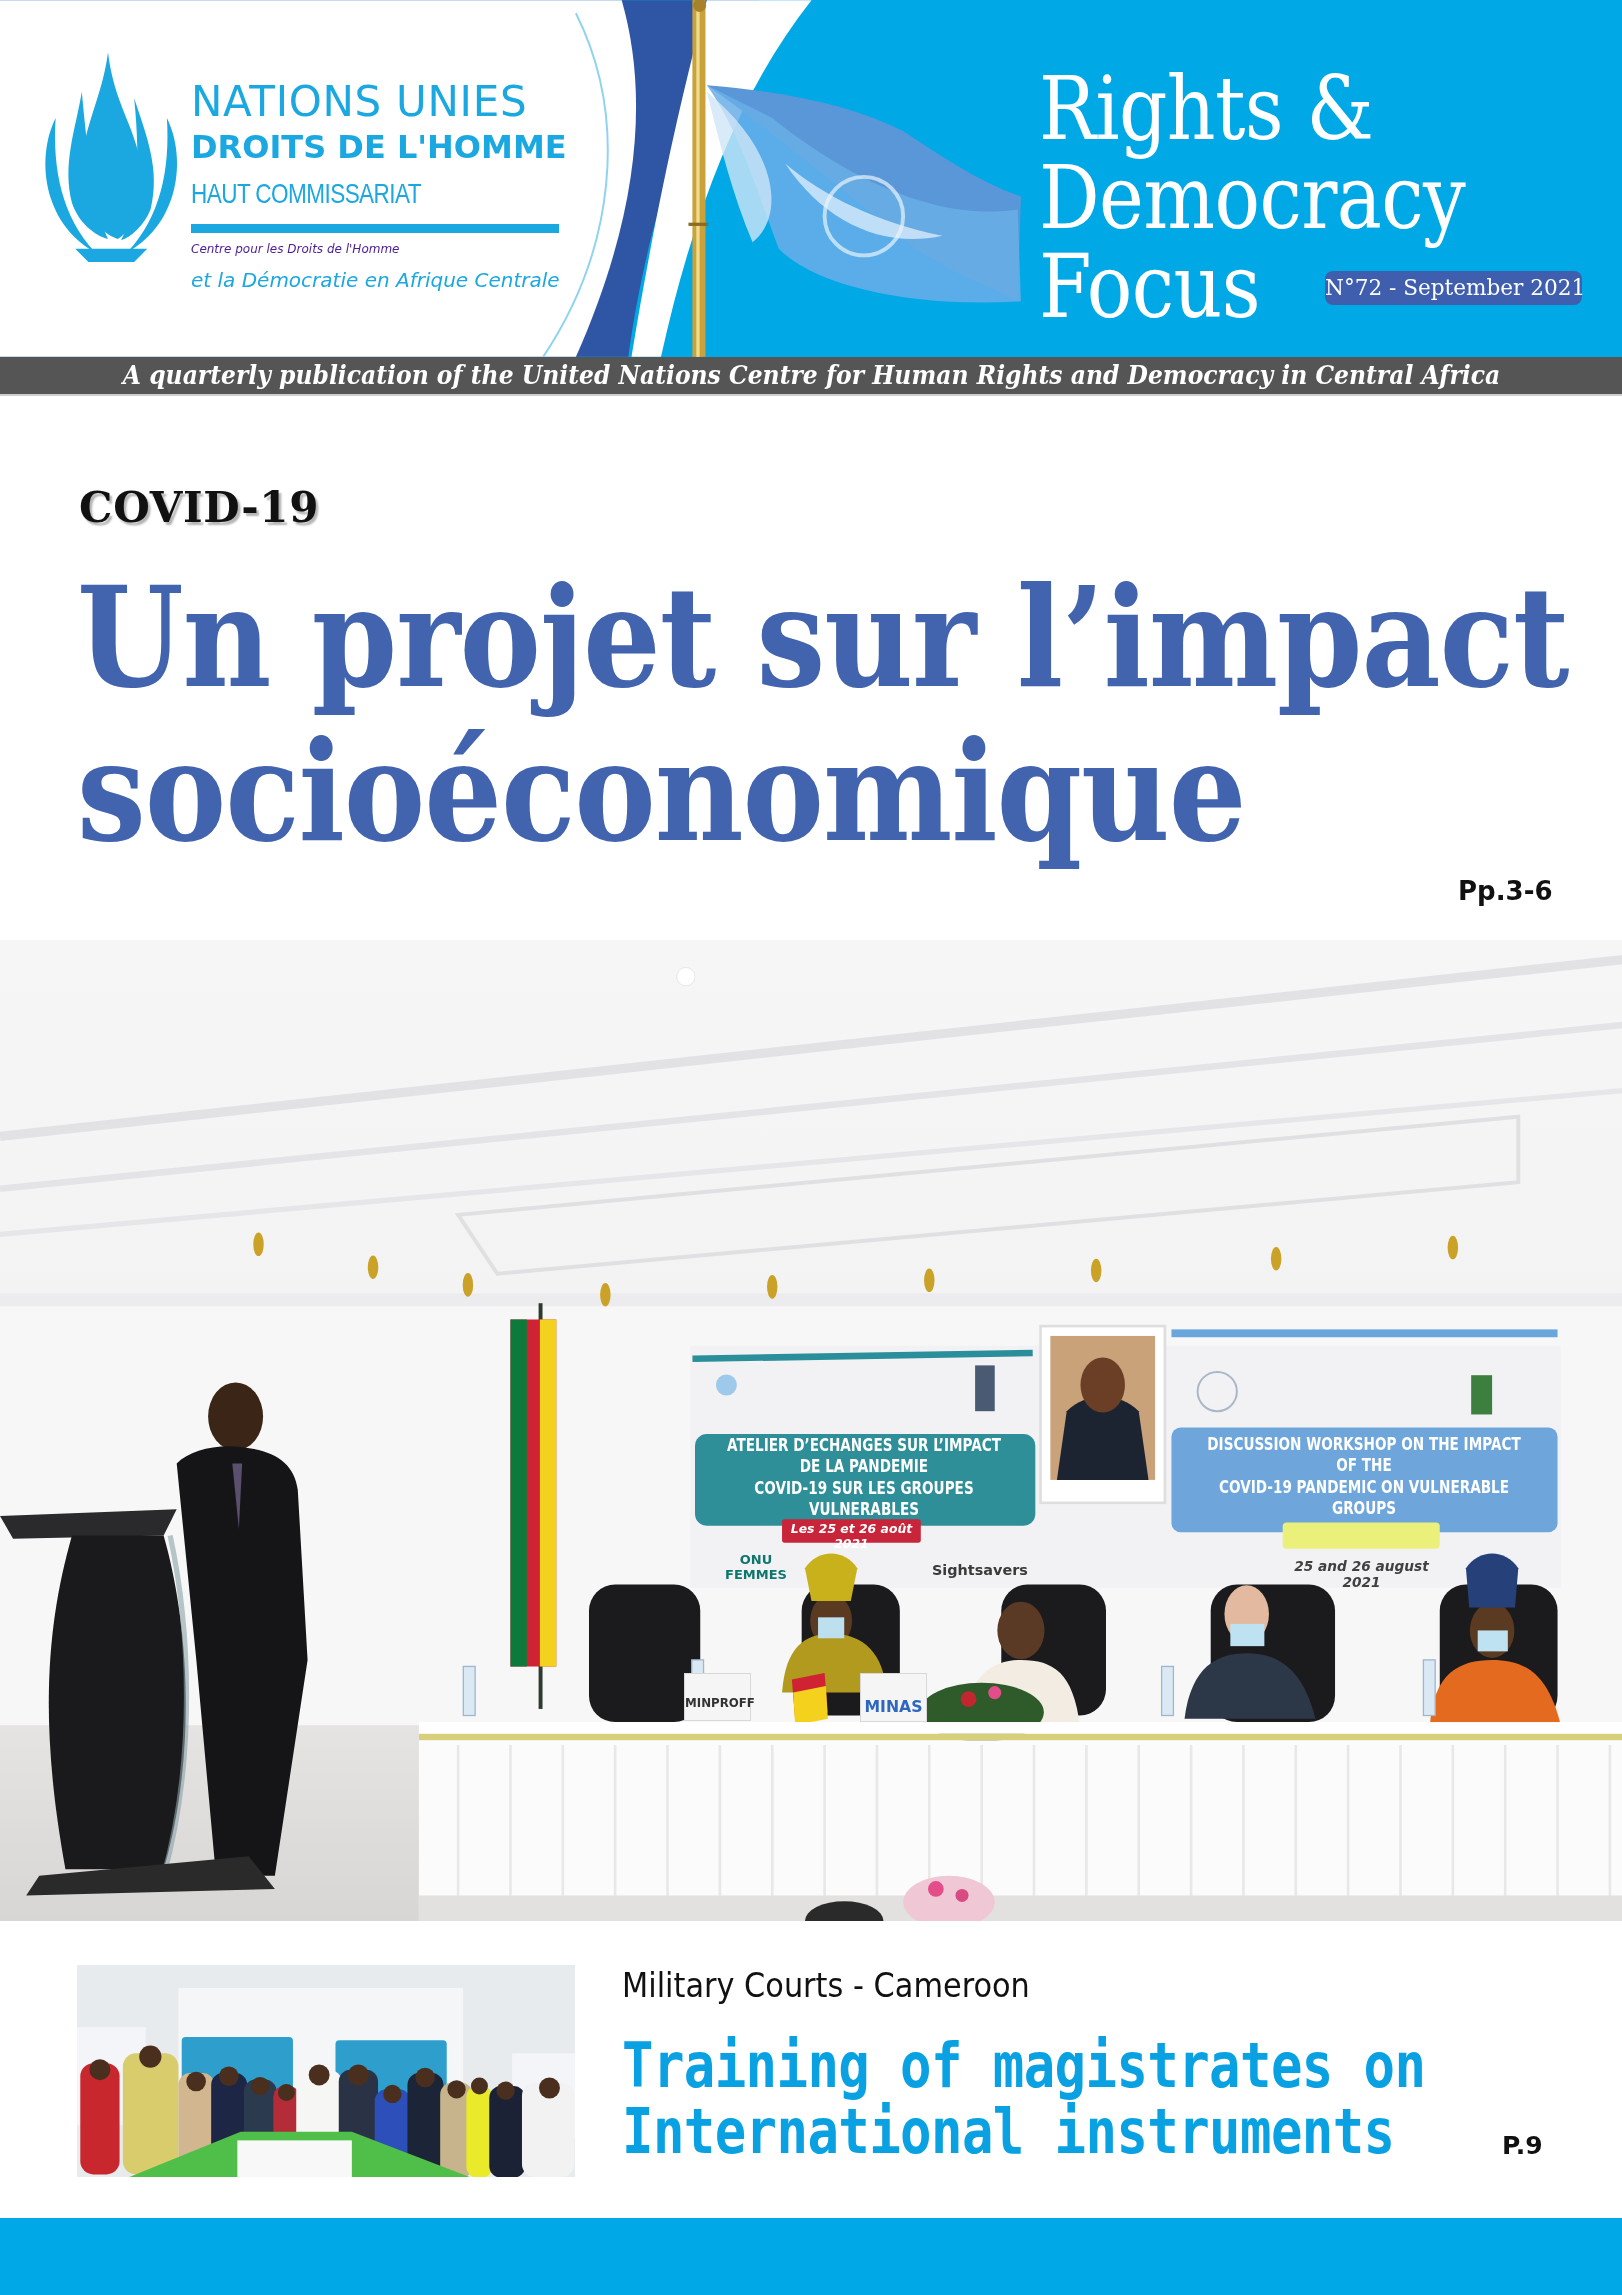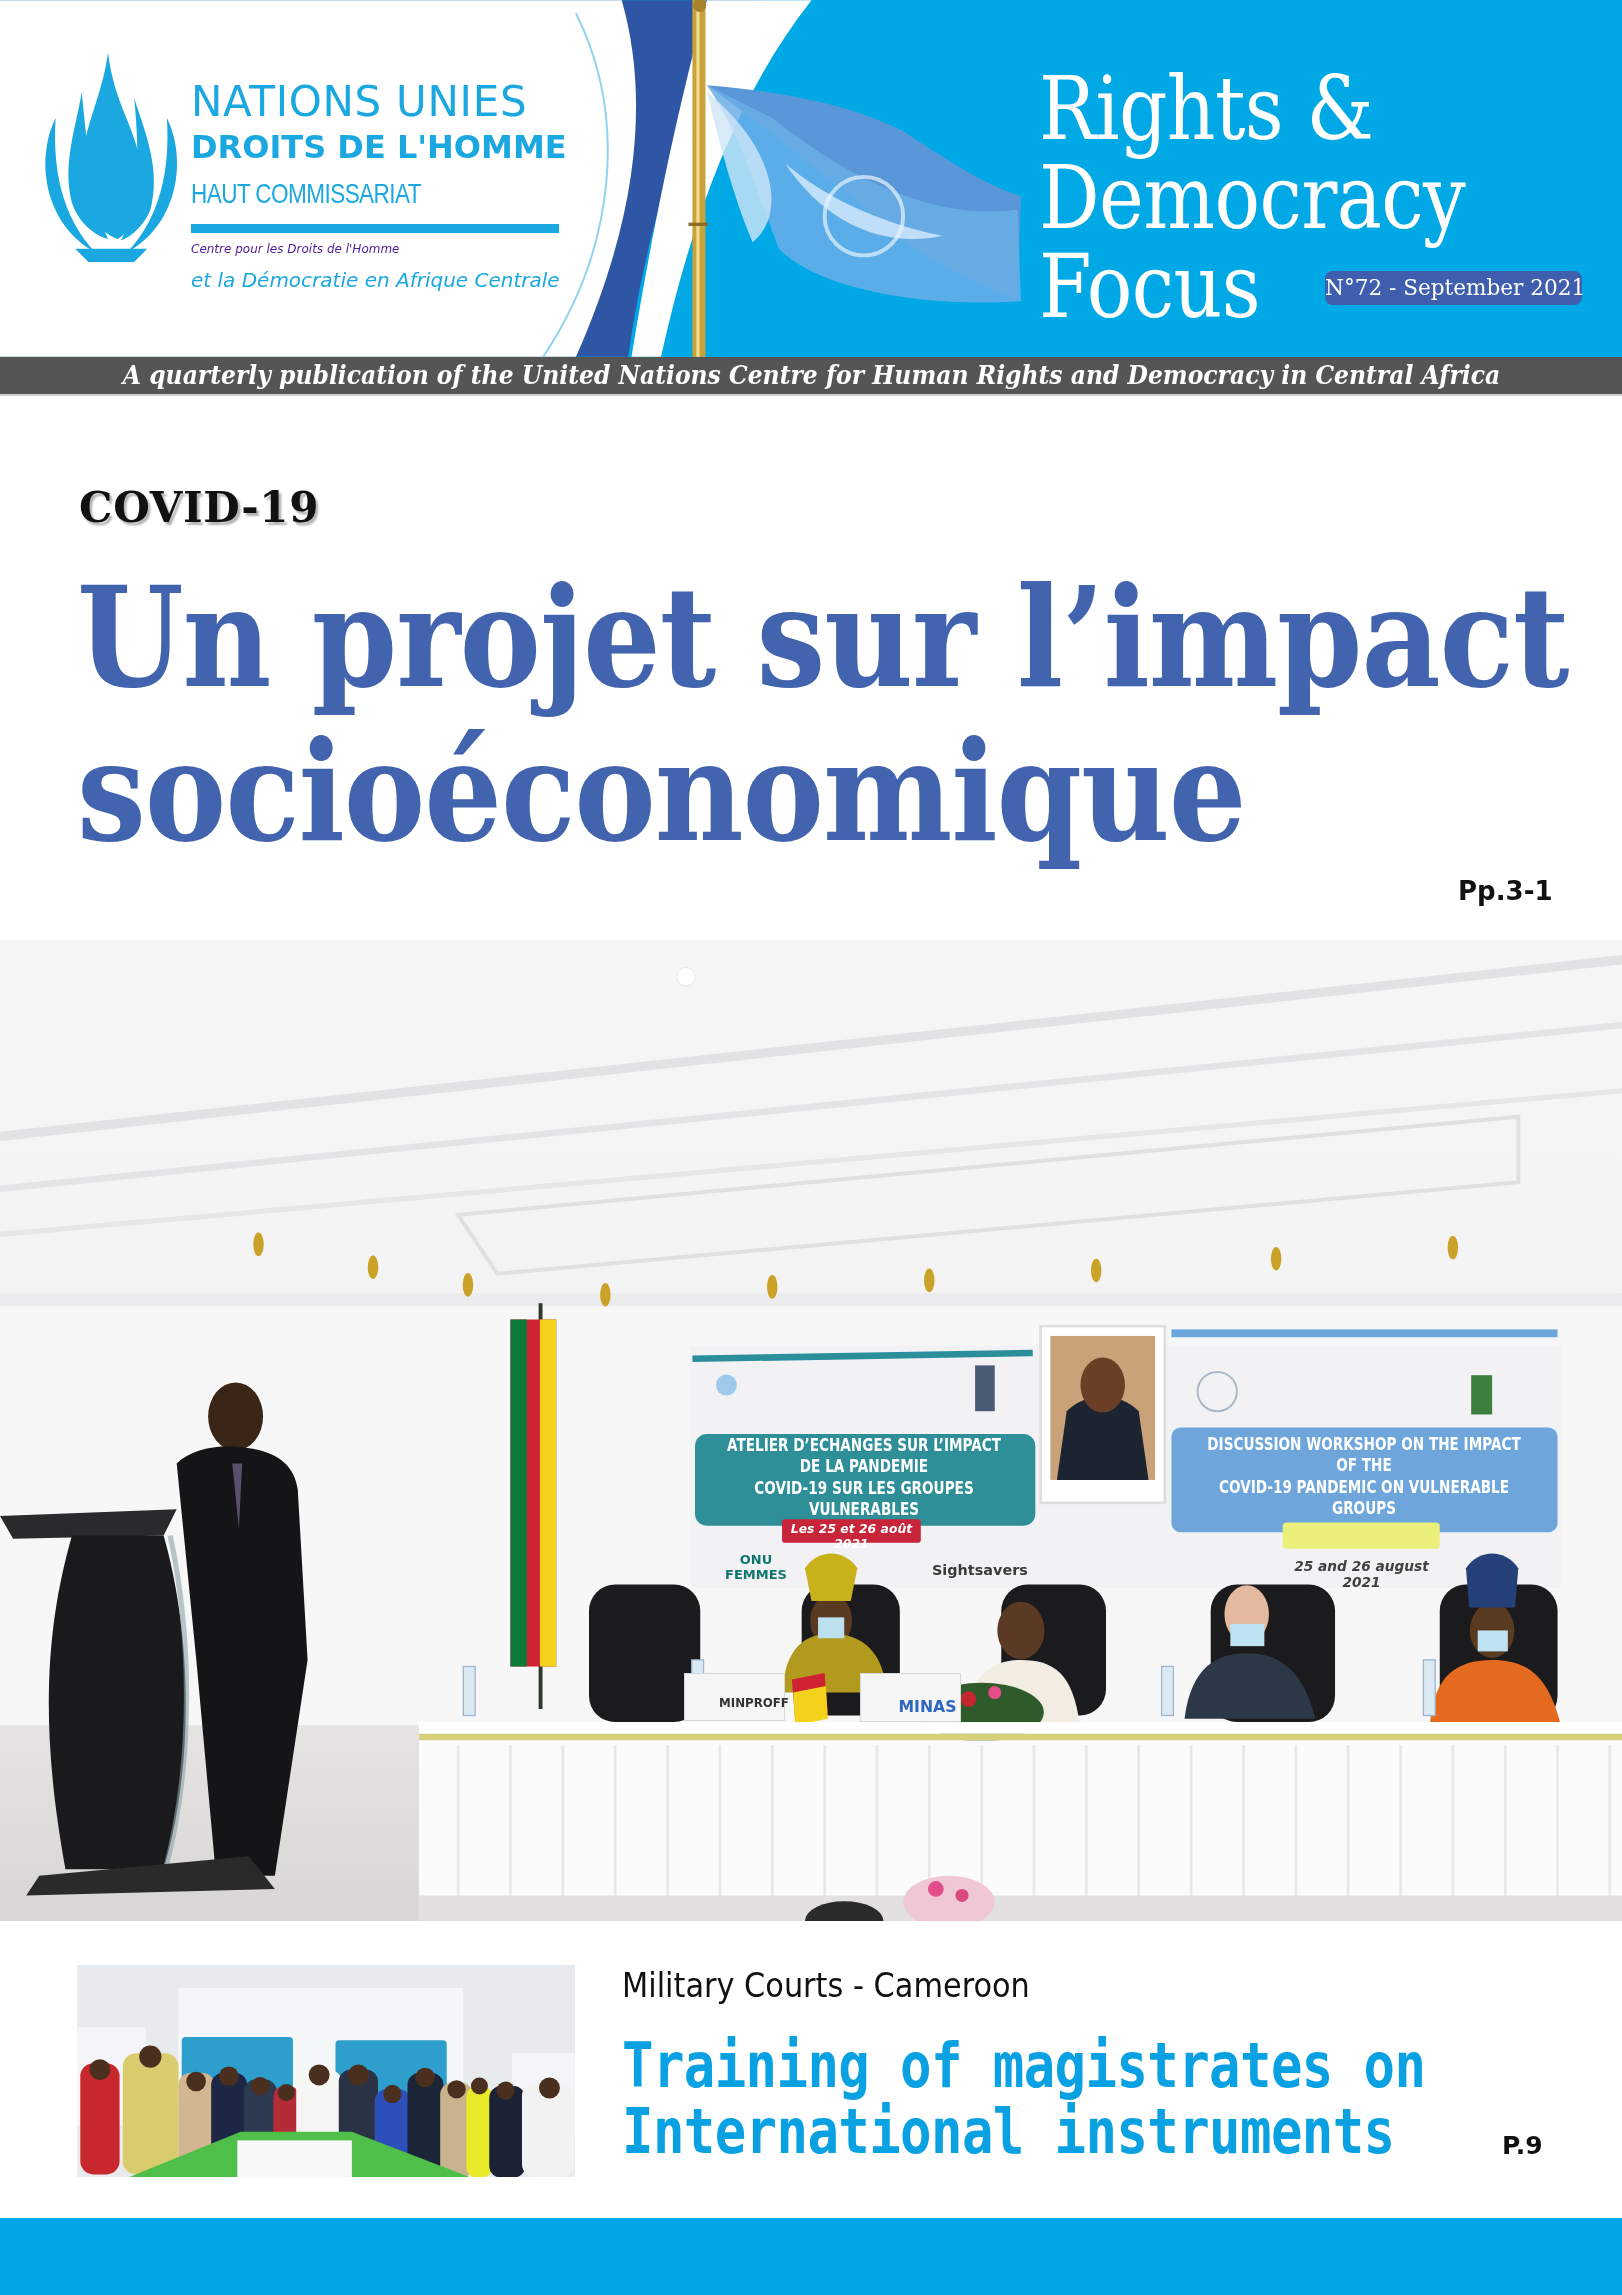--- a/index.html
+++ b/index.html
@@ -31,21 +31,21 @@
   .headline { left: 77px; font-family: "DejaVu Serif", serif; font-weight: bold; color: #4263ae; font-size: 139px; line-height: 1; white-space: nowrap; transform: scaleX(0.88); transform-origin: left top; letter-spacing: -1.3px; }
   #headline-1 { top: 568px; }
   #headline-2 { top: 722px; }
   #cover-pages { left: 1458px; top: 876px; font-family: "DejaVu Sans", sans-serif; font-weight: bold; font-size: 26px; color: #111111; }
 
   
   #main-photo { left: 0; top: 940px; width: 1623px; height: 981px; overflow: hidden; background: #f4f4f4; }
   #main-photo svg { position: absolute; left: 0; top: 0; }
   .banner-text { position: absolute; font-family: "DejaVu Sans", sans-serif; font-weight: bold; color: #ffffff; text-align: center; line-height: 1.25; transform: scaleX(0.8); }
   .banner-date { position: absolute; font-family: "DejaVu Sans", sans-serif; font-style: italic; font-weight: bold; text-align: center; }
-  .nameplate { position: absolute; background: #f5f5f5; border: 1.3px solid #d8d8d8; font-family: "DejaVu Sans", sans-serif; font-weight: bold; text-align: center; padding-left: 34px; }
+  .nameplate { position: absolute; background: #f5f5f5; border: 1.3px solid #d8d8d8; font-family: "DejaVu Sans", sans-serif; font-weight: bold; text-align: center; }
 
   
   #secondary-photo { left: 77px; top: 1965px; width: 498px; height: 212px; overflow: hidden; background: #e9ecee; }
   #secondary-photo svg { position: absolute; left: 0; top: 0; }
   #secondary-kicker { left: 622px; top: 1966px; font-family: "DejaVu Sans", sans-serif; font-size: 33px; color: #111111; transform: scaleX(0.92); transform-origin: left top; white-space: nowrap; }
   .sec-head { left: 622px; font-family: "DejaVu Sans Mono", monospace; font-weight: bold; color: #0aa1e2; font-size: 63px; line-height: 1; white-space: nowrap; transform: scaleX(0.83); transform-origin: left top; letter-spacing: -0.7px; }
   #secondary-head-1 { top: 2034px; }
   #secondary-head-2 { top: 2100px; }
   #secondary-pages { left: 1502px; top: 2131px; font-family: "DejaVu Sans", sans-serif; font-weight: bold; font-size: 25px; color: #111111; }
 
@@ -99,21 +99,21 @@
   <div class="abs issue-badge">N°72 - September 2021</div>
 </div>
 
 <div id="tagline-band" class="abs">
   <div id="tagline" class="abs">A quarterly publication of the United Nations Centre for Human Rights and Democracy in Central Africa</div>
 </div>
 
 <div id="kicker" class="abs">COVID-19</div>
 <div id="headline-1" class="abs headline">Un projet sur l’impact</div>
 <div id="headline-2" class="abs headline">socioéconomique</div>
-<div id="cover-pages" class="abs">Pp.3-1</div>
+<div id="cover-pages" class="abs">Pp.3-6</div>
 
 <div id="main-photo" class="abs">
   <svg width="1623" height="981" viewBox="0 0 2480 1499">
     <defs>
       <linearGradient id="ceil" x1="0" y1="0" x2="0" y2="1">
         <stop offset="0" stop-color="#f6f6f7"></stop>
         <stop offset="1" stop-color="#eeeeef"></stop>
       </linearGradient>
       <linearGradient id="floor" x1="0" y1="0" x2="0" y2="1">
         <stop offset="0" stop-color="#e6e4e2"></stop>

